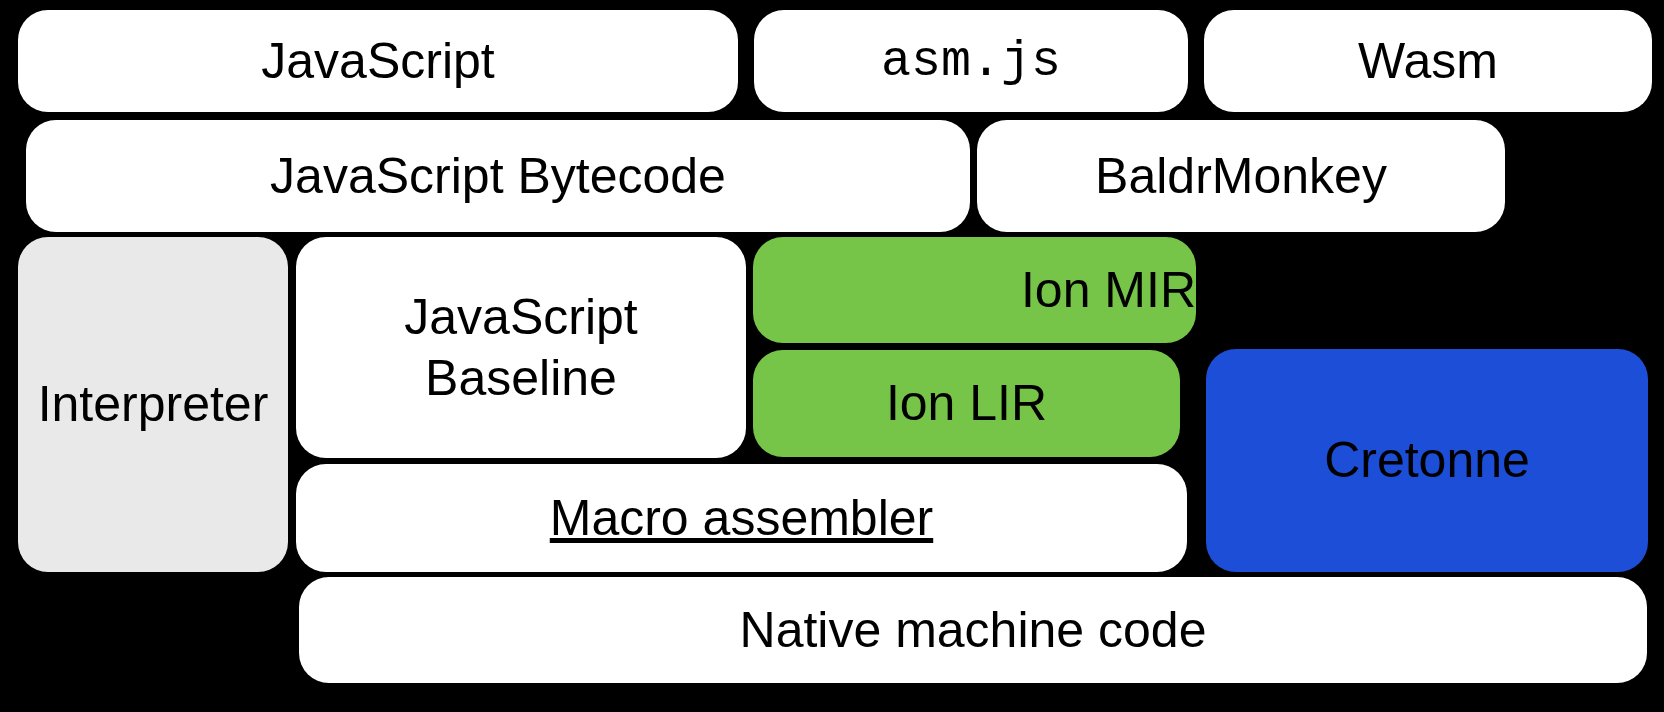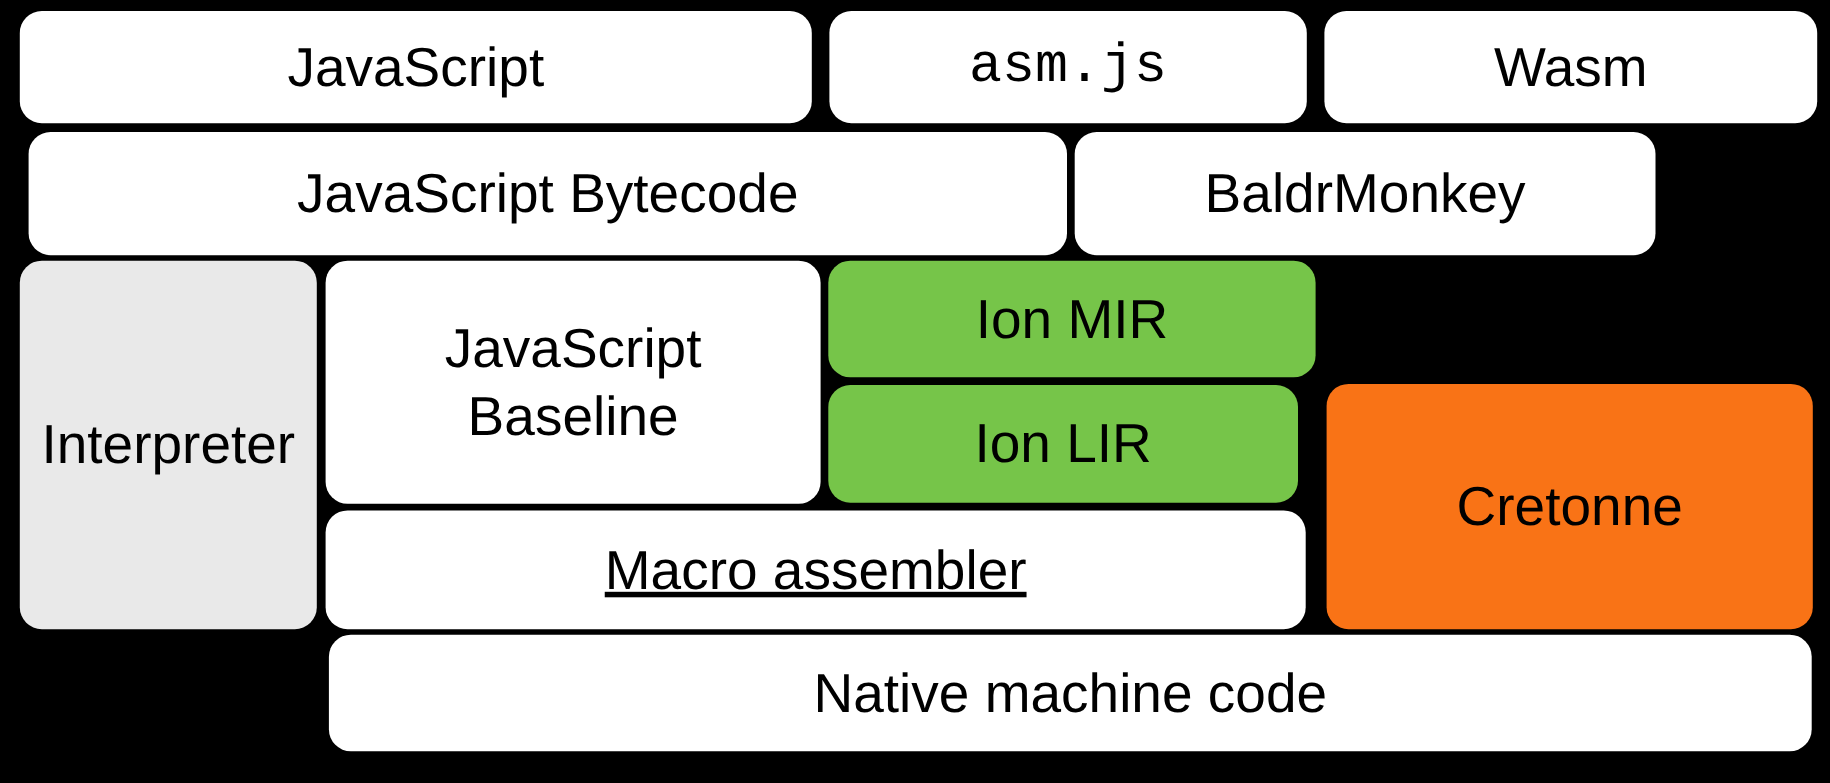--- a/index.html
+++ b/index.html
@@ -10,42 +10,42 @@
   .canvas {
     position: relative;
     width: 1664px;
     height: 712px;
     background: #000000;
     overflow: hidden;
     font-family: "Liberation Sans", sans-serif;
   }
   .box {
     position: absolute;
-    border-radius: 20px;
+    border-radius: 30px;
     display: flex;
     flex-direction: column;
     align-items: center;
     justify-content: center;
     text-align: center;
     font-size: 50px;
     line-height: 1.22;
     color: #000000;
     background: #ffffff;
   }
   .box span { display: block; }
 
   
   .b-javascript   { left: 18px;   top: 10px;  width: 720px;  height: 102px; }
   .b-asmjs        { left: 754px;  top: 10px;  width: 434px;  height: 102px; }
   .b-wasm         { left: 1204px; top: 10px;  width: 448px;  height: 102px; }
   .b-bytecode     { left: 26px;   top: 120px; width: 944px;  height: 112px; text-align: center; }
   .b-baldrmonkey  { left: 977px;  top: 120px; width: 528px;  height: 112px; }
   .b-interpreter  { left: 18px;   top: 237px; width: 270px;  height: 335px; }
   .b-baseline     { left: 296px;  top: 237px; width: 450px;  height: 221px; }
-  .b-ion-mir      { left: 753px;  top: 237px; width: 443px;  height: 106px; }
+  .b-ion-mir      { left: 753px;  top: 237px; width: 443px;  height: 106px; align-items: flex-end; }
   .b-ion-lir      { left: 753px;  top: 350px; width: 427px;  height: 107px; justify-content: center; }
   .b-cretonne     { left: 1206px; top: 349px; width: 442px;  height: 223px; }
   .b-macro        { left: 296px;  top: 464px; width: 891px;  height: 108px; }
   .b-native       { left: 299px;  top: 577px; width: 1348px; height: 106px; }
 </style>
 </head>
 <body>
 
 <div class="canvas" style="background-color: rgb(0, 0, 0);">
 
@@ -79,21 +79,21 @@
   </div>
 
   <div class="box b-ion-mir" style="background-color: rgb(118, 197, 73);">
     <span>Ion MIR</span>
   </div>
 
   <div class="box b-ion-lir" style="background-color: rgb(118, 197, 73);">
     <span>Ion LIR</span>
   </div>
 
-  <div class="box b-cretonne" style="background-color: #f97316;">
+  <div class="box b-cretonne" style="background-color: #1d4ed8;">
     <span>Cretonne</span>
   </div>
 
   <div class="box b-macro" style="background-color: rgb(255, 255, 255); text-decoration: underline;">
     <span>Macro assembler</span>
   </div>
 
   <div class="box b-native" style="background-color: rgb(255, 255, 255);">
     <span>Native machine code</span>
   </div>

